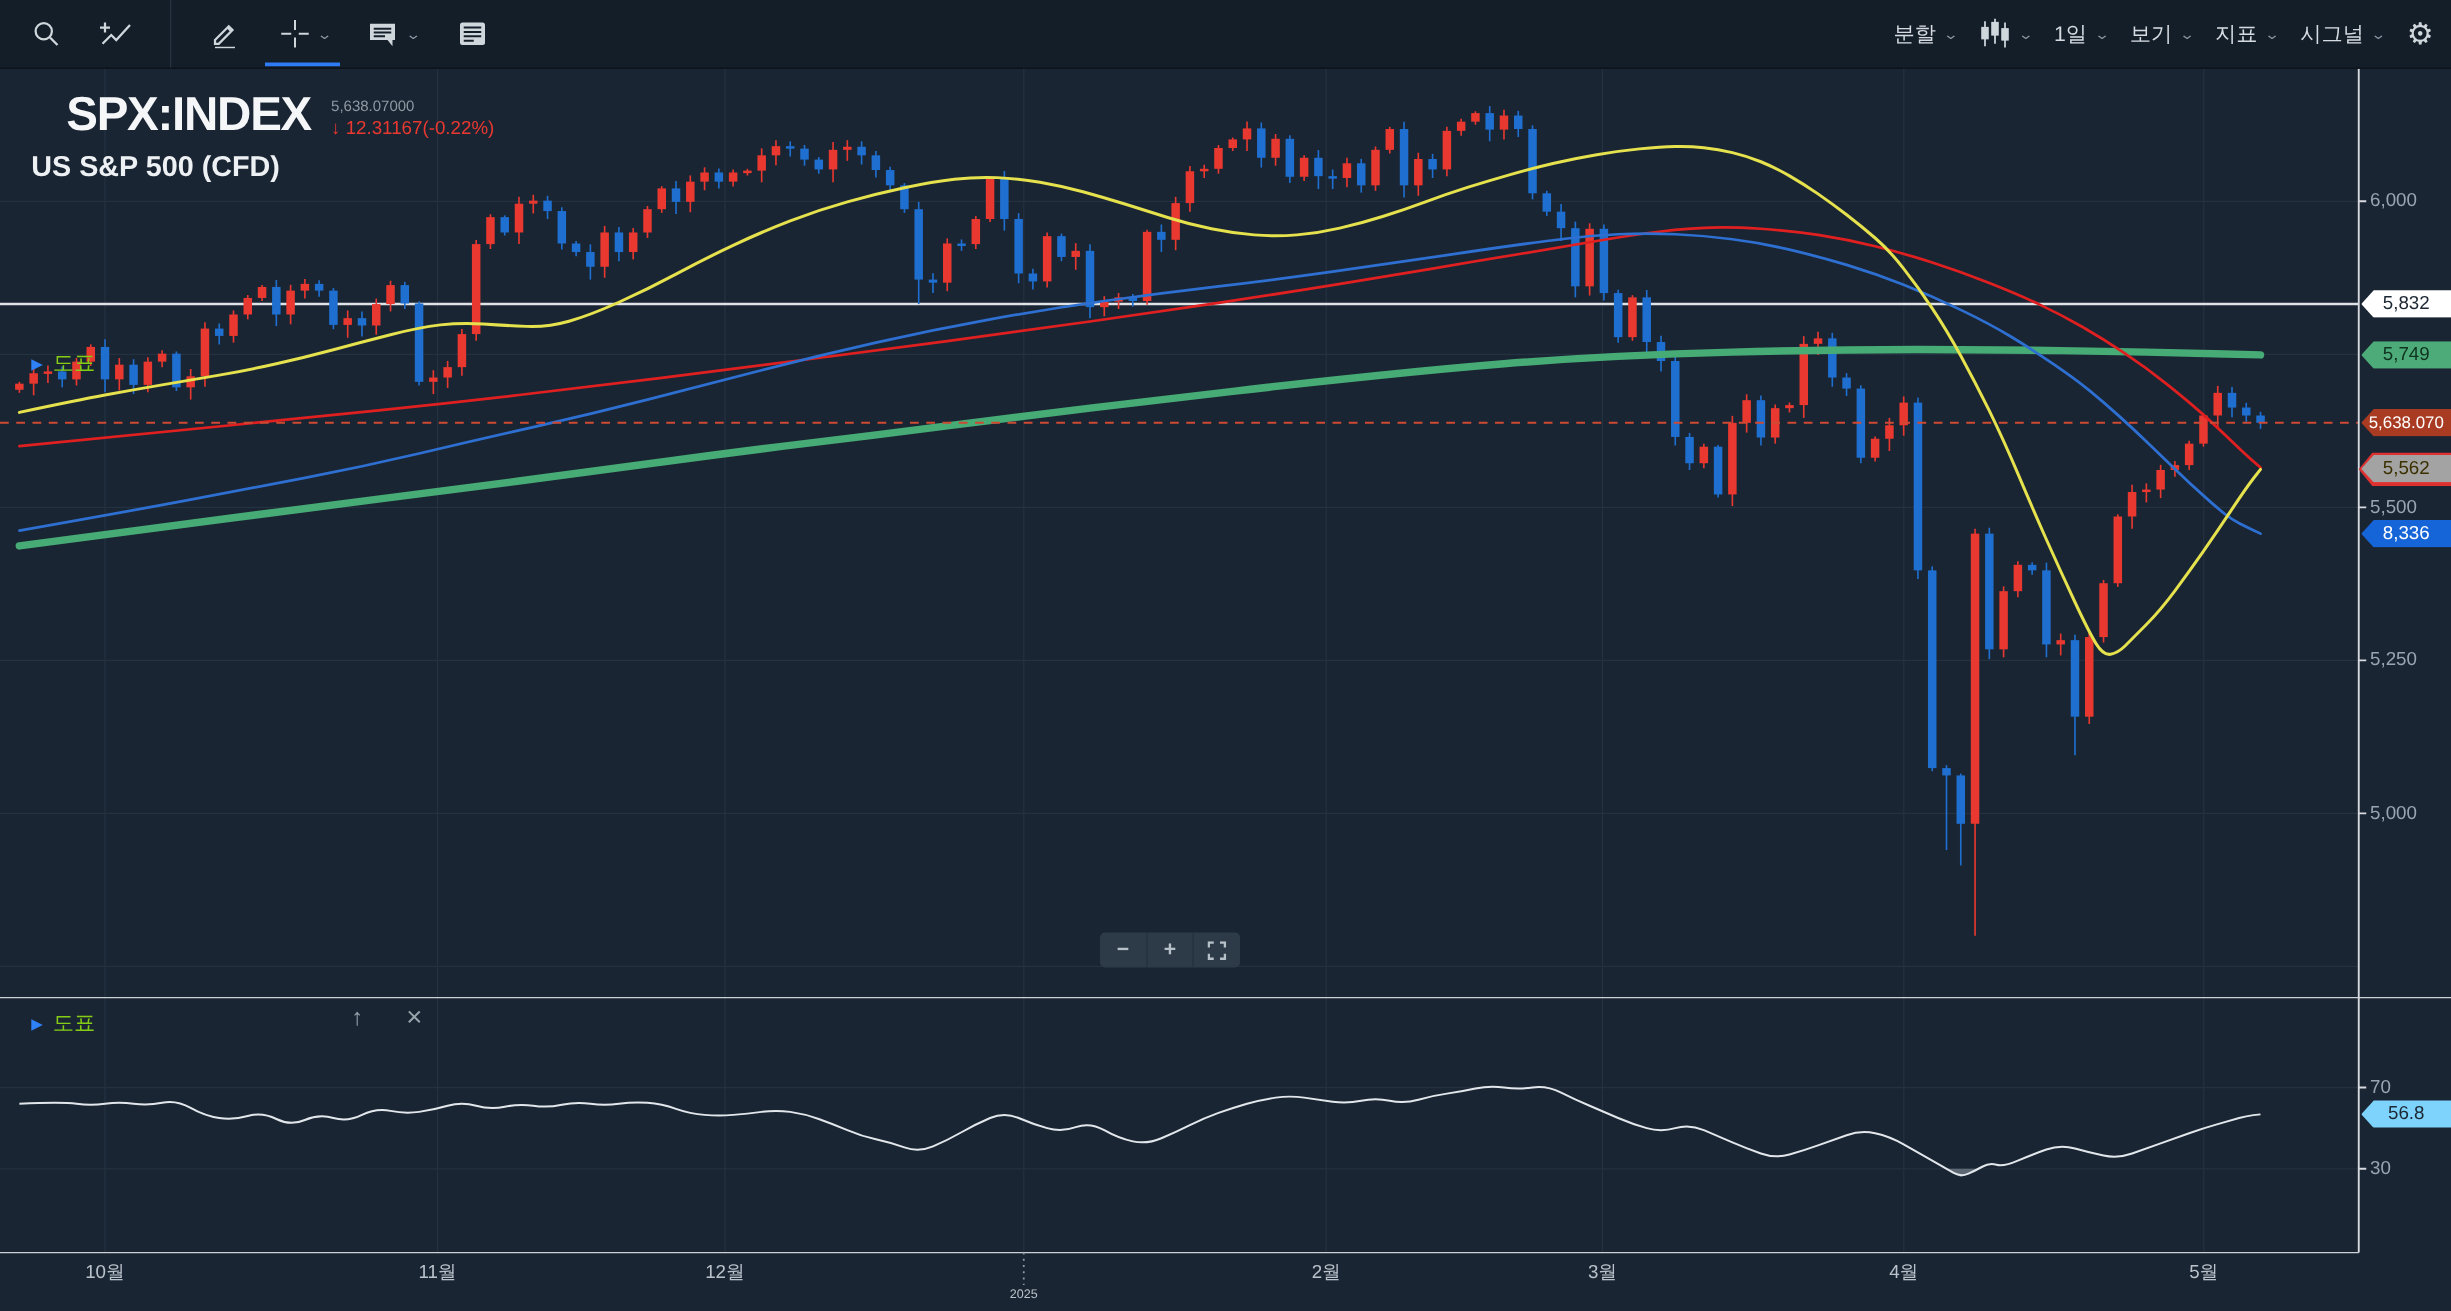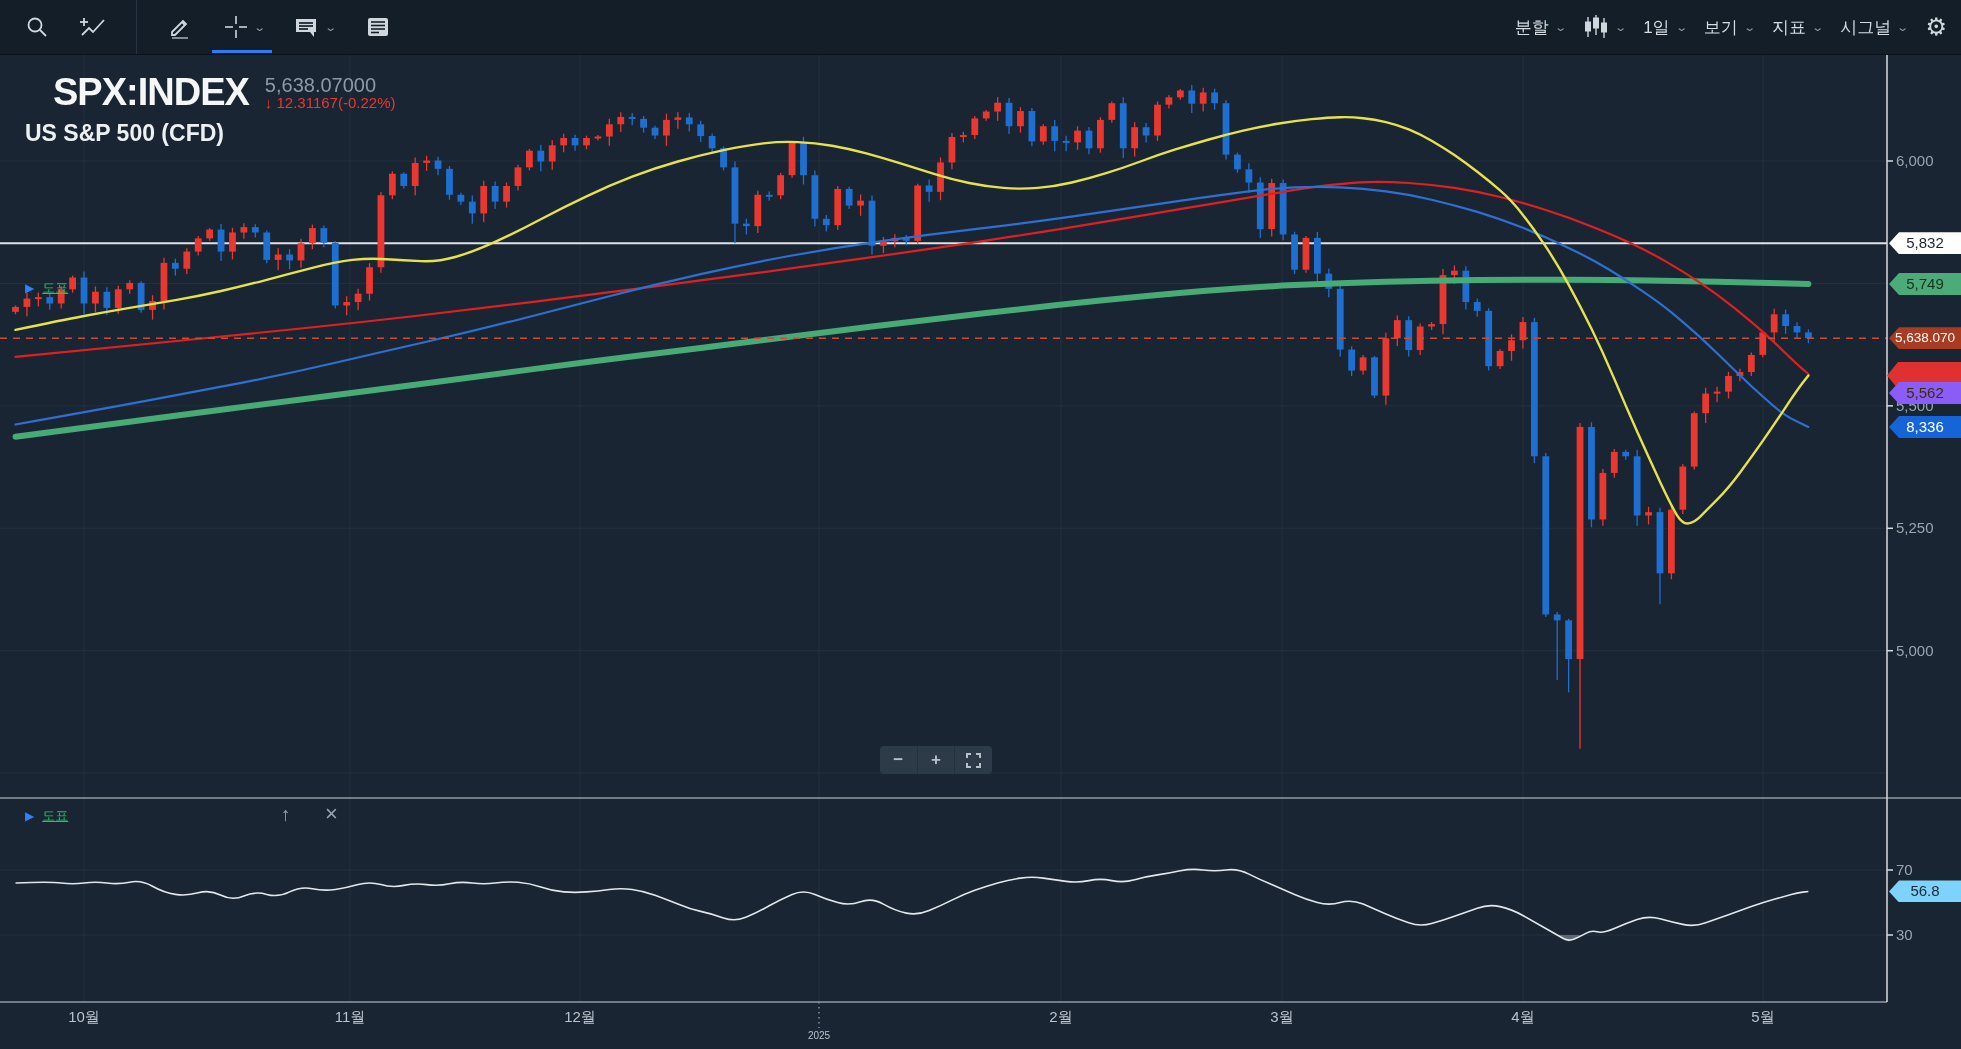--- a/index.html
+++ b/index.html
@@ -16,27 +16,27 @@
   .chev{color:#8d98a4;font-size:11px;transform:scaleX(1.4);}
   #active-underline{position:absolute;left:212px;top:50px;width:60px;height:3px;background:#2f7bf5;}
   .tb-right{position:absolute;right:14px;top:0;height:54px;display:flex;align-items:center;gap:18px;}
   .menu-item{display:flex;align-items:center;gap:7px;font-size:17px;color:#d5dbe1;cursor:pointer;}
   .gear{font-size:24px;color:#cfd6dc;font-family:"DejaVu Sans",sans-serif;}
   
   #symbol-block{position:absolute;left:25px;top:72px;z-index:20;}
   #ticker-row{display:flex;align-items:flex-start;gap:16px;}
   #ticker{font-size:38px;font-weight:bold;letter-spacing:-1px;color:#f4f6f8;line-height:40px;margin-left:28px;}
   #quote{padding-top:4px;}
-  #price{font-size:20px;color:#8f99a4;line-height:18px;}
+  #price{font-size:12px;color:#8f99a4;line-height:18px;}
   #change{font-size:15px;color:#e8382f;line-height:18px;}
   #subtitle{font-size:23px;font-weight:bold;color:#eef1f4;margin-top:8px;}
   
   .pane-label{position:absolute;display:flex;align-items:center;gap:8px;z-index:20;}
   .pane-arrow{color:#2f81f7;font-size:12px;}
-  .pane-text{font-size:13px;color:#22c55e;text-decoration:underline;}
+  .pane-text{font-size:17px;color:#84cc16;}
   .pane-btn{position:absolute;font-size:19px;color:#9aa4ad;z-index:20;cursor:pointer;}
   
   #zoom-controls{position:absolute;left:880px;top:746px;width:112px;height:28px;background:#2d3a47;
                  border-radius:4px;display:flex;z-index:20;overflow:hidden;}
   .zoom-btn{flex:1;display:flex;align-items:center;justify-content:center;color:#b6c0c9;
             font-size:17px;font-weight:bold;cursor:pointer;}
   .zoom-btn + .zoom-btn{border-left:1px solid #223040;}
   
   #chart-svg{position:absolute;left:0;top:0;z-index:5;}
   
@@ -420,21 +420,21 @@
       <div style="left:540px" class="xtick">12월</div>
       <div style="left:779px" class="yearlabel">2025</div>
       <div style="left:1021px" class="xtick">2월</div>
       <div style="left:1242px" class="xtick">3월</div>
       <div style="left:1483px" class="xtick">4월</div>
       <div style="left:1723px" class="xtick">5월</div>
       <div style="top:232.2696px;background:#ffffff;color:#1c2733" class="pill">5,832</div>
       <div style="top:272.91470000000004px;background:#4cab78;color:#10331f" class="pill">5,749</div>
       <div style="top:327.2371210000001px;background:#a83b22;color:#ffffff;font-size:13.5px" class="pill">5,638.070</div>
       <div style="top:361.9886px;background:#e03131" class="pill-backing"></div>
-      <div style="top:382px;background:#8b5cf6;color:#3c3000" class="pill">5,562</div>
+      <div style="top:364px;background:#a3a3a3;color:#3c3000" class="pill">5,562</div>
       <div style="top:415.9071px;background:#1565d8;color:#ffffff" class="pill">8,336</div>
       <div style="top:880.45px;background:#7dd3fc;color:#1c2733" class="pill">56.8</div>
     </div>
 
   <div id="toolbar">
     <div class="tb-left">
       <span class="tb-icon">
         <svg width="24" height="24" viewBox="0 0 24 24" fill="none" stroke="currentColor" stroke-width="1.8">
           <circle cx="10" cy="10" r="6.5"></circle>
             <line x1="15" y1="15" x2="21" y2="21"></line>

